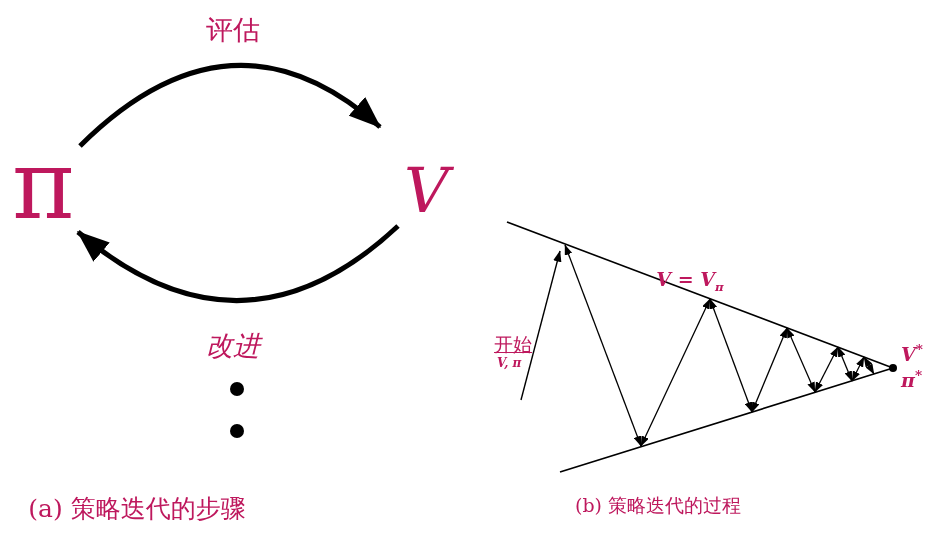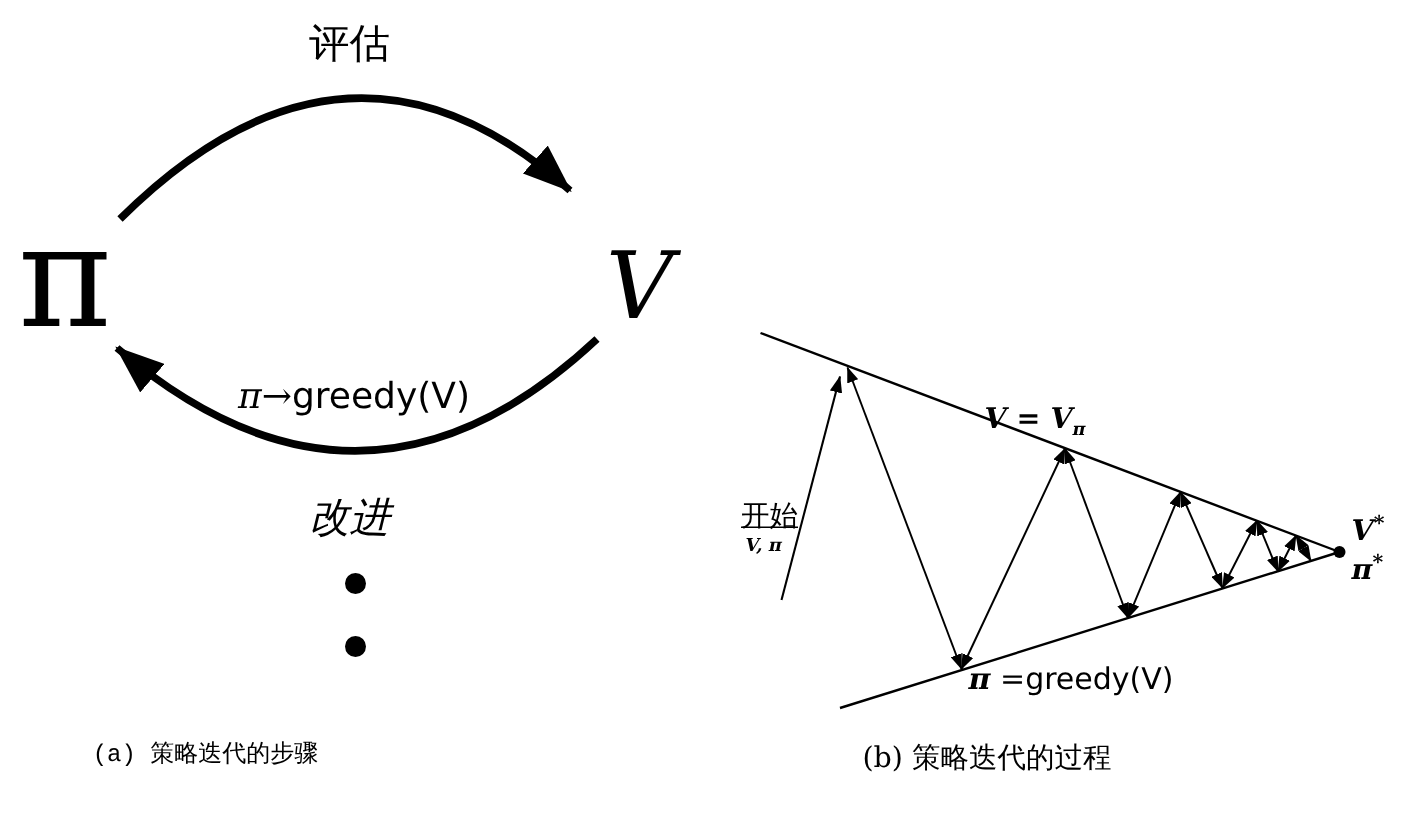--- a/index.html
+++ b/index.html
@@ -6,21 +6,21 @@
   .canvas {
     position: relative;
     width: 947px;
     height: 555px;
     background: #ffffff;
     color: #000000;
     font-family: "DejaVu Serif", "Liberation Serif", serif;
     overflow: hidden;
   }
   svg.shapes { position: absolute; left: 0; top: 0; }
-  .label { position: absolute; white-space: nowrap; line-height: 1.2; color: #000000; }
+  .label { position: absolute; white-space: nowrap; line-height: 1.2; color: #be185d; }
   .cx { transform: translateX(-50%); }
   .mathbi { font-weight: bold; font-style: italic; }
   .mathit { font-style: italic; }
   .sans { font-family: "DejaVu Sans", "Liberation Sans", sans-serif; }
   sub.m { font-size: 0.62em; }
   sup.m { font-size: 0.72em; }
 </style>
 </head>
 <body>
 
@@ -63,41 +63,35 @@
     <circle cx="893" cy="368" r="4" fill="#000"></circle>
   </svg>
 
   <div class="label cx" style="left:233px; top:14px; font-size:27px;">评估</div>
 
 
   <div class="label" style="left:12px; top:138px; font-size:95px; line-height:1;">π</div>
 
   <div class="label mathit" style="left:404px; top:160px; font-size:62px; line-height:1;">V</div>
 
-  <div class="label cx" style="left:236px; top:250px; font-size:24px;">
-    <span class="mathit">π→</span><span class="sans">greedy(V)</span>
-  </div>
 
   <div class="label cx" style="left:233px; top:330px; font-size:27px;font-style:italic;">改进</div>
 
-  <div class="label cx" style="left:137px; top:494px; font-size:16px;font-family:Liberation Mono, monospace;">(a) 策略迭代的步骤</div>
+  <div class="label cx" style="left:137px; top:494px; font-size:25px;">(a) 策略迭代的步骤</div>
 
   <div class="label cx mathbi" style="left:690px; top:268px; font-size:19px;">
     <span>V = V</span><sub class="m">π</sub>
   </div>
 
   <div class="label" style="left:494px; top:333px; font-size:19px;text-decoration:underline;">开始</div>
   <div class="label mathbi" style="left:497px; top:356px; font-size:12px;">V, π</div>
 
   <div class="label mathbi" style="left:901px; top:341px; font-size:19px;">
     <span>V</span><sup class="m">*</sup>
   </div>
   <div class="label mathbi" style="left:901px; top:367px; font-size:19px;">
     <span>π</span><sup class="m">*</sup>
   </div>
 
-  <div class="label cx" style="left:714px; top:440px; font-size:20px;">
-    <span class="mathbi">π</span><span class="sans"> =greedy(V)</span>
-  </div>
 
   <div class="label cx" style="left:658px; top:494px; font-size:19px;">(b) 策略迭代的过程</div>
 
 </div>
 
 </body></html>

